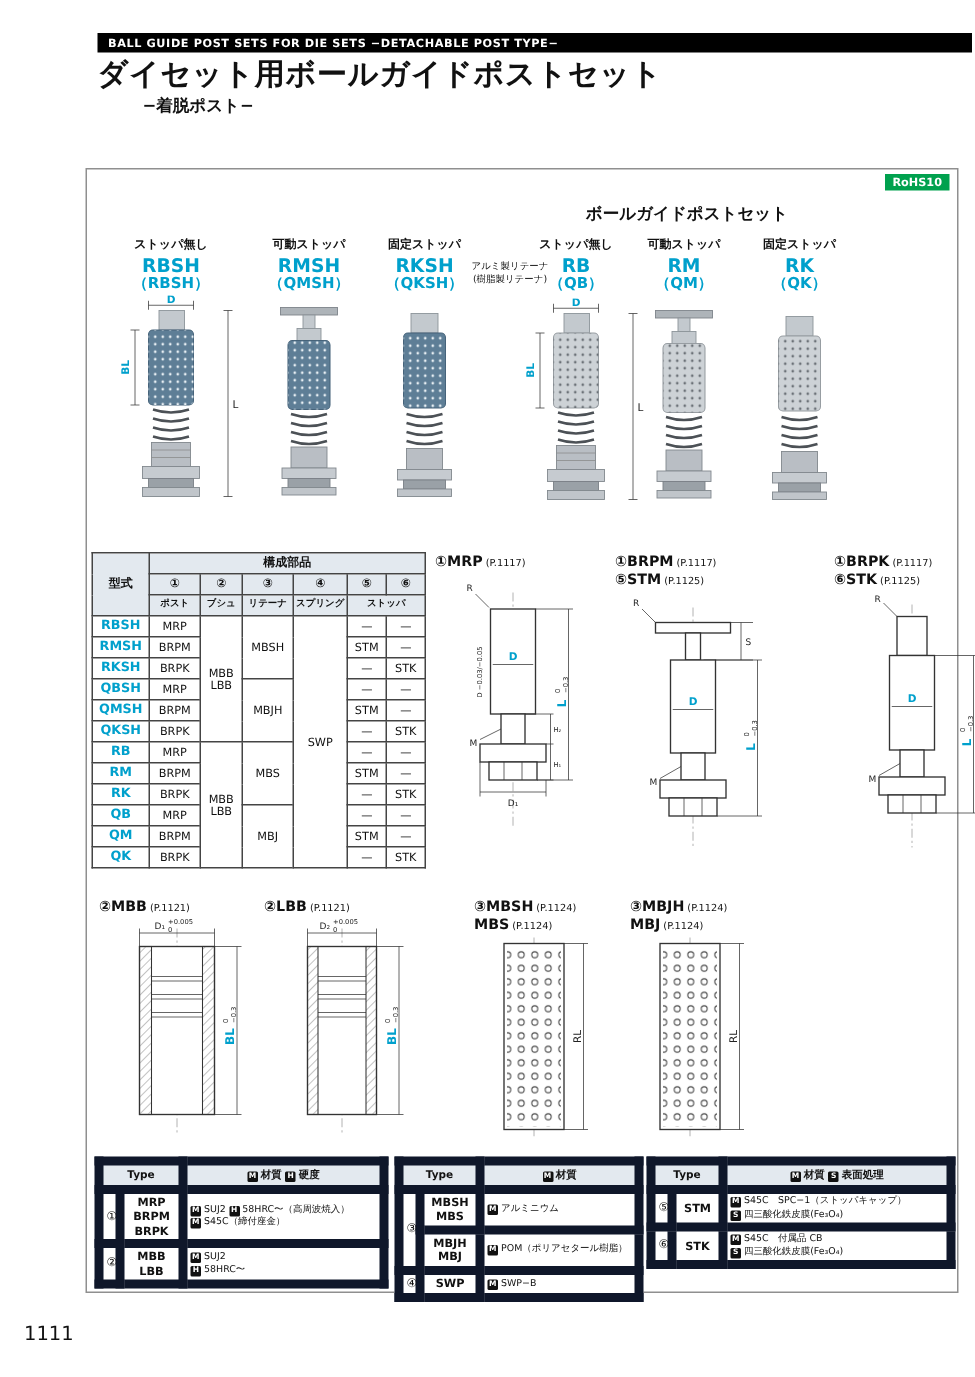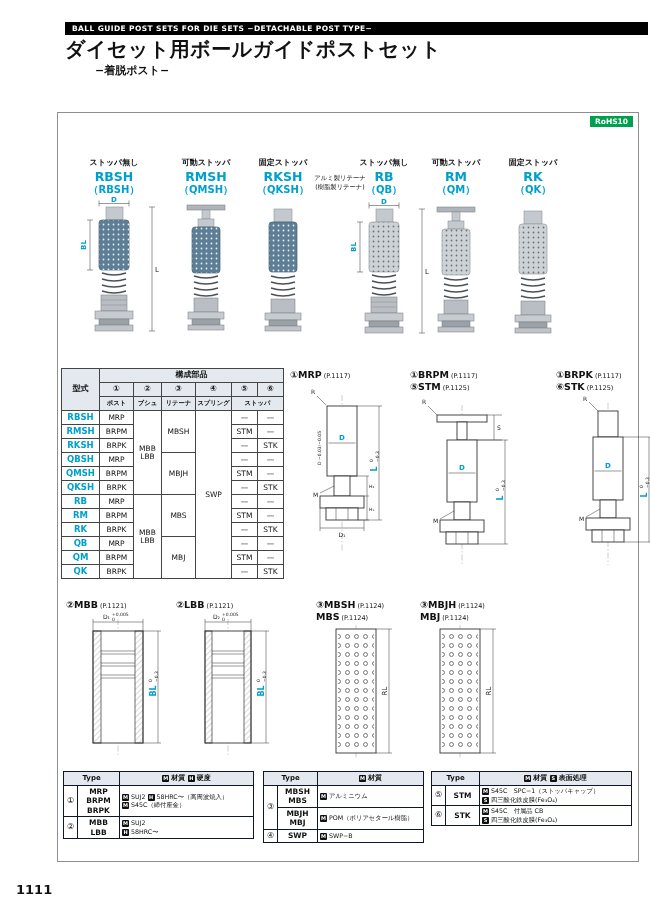--- a/index.html
+++ b/index.html
@@ -4,21 +4,21 @@
 <style>
   html,body{margin:0;padding:0;background:#fff;}
   .page{position:relative;width:650px;height:918px;background:#fff;overflow:hidden;
         font-family:"DejaVu Sans","Liberation Sans",sans-serif;color:#111;}
   
   .topbar{position:absolute;left:65px;top:22px;width:583px;height:13px;background:#000;
           color:#fff;font-size:7.5px;font-weight:bold;line-height:13px;padding-left:7px;
           box-sizing:border-box;letter-spacing:.4px;}
   .title{position:absolute;left:65px;top:36px;font-size:20px;font-weight:bold;margin:0;letter-spacing:.5px;}
   .subtitle{position:absolute;left:67px;top:63px;font-size:11px;font-weight:bold;margin-left:28px;}
-  .pageno{position:absolute;left:16px;top:882px;font-size:13px;font-weight:bold;}
+  .pageno{position:absolute;left:16px;top:882px;font-size:13px;font-weight:normal;}
   
   .mainbox{position:absolute;left:57px;top:112px;width:580px;height:748px;border:1px solid #8f8f8f;text-decoration:underline;}
   .rohs{position:absolute;right:5px;top:3px;background:#00a14e;color:#fff;font-size:7.5px;
         font-weight:bold;padding:1px 5px;line-height:9px;}
   .gtitle{position:absolute;top:22px;font-size:11px;font-weight:bold;text-align:center;}
   .item{position:absolute;width:84px;text-align:center;}
   .stopper{font-size:8px;font-weight:bold;}
   .code{font-size:12.5px;font-weight:bold;color:#00a0cc;line-height:1.15;margin-top:2px;}
   .alt{font-size:10px;font-weight:bold;color:#00a0cc;line-height:1.1;}
   .ret-note{position:absolute;left:252px;top:60px;width:60px;text-align:center;font-size:6.3px;line-height:1.5;}
@@ -40,21 +40,21 @@
   .ctable .lbl{font-size:6.3px;}
   .ctable .model{color:#00a0cc;font-weight:bold;font-size:8.5px;}
   
   .panel{position:absolute;}
   .phdr{font-size:9.5px;font-weight:bold;line-height:1.25;white-space:nowrap;}
   .pnum{font-weight:bold;}
   .pcode{font-weight:bold;}
   .ppage{font-size:6.5px;font-weight:normal;margin-left:2px;}
   
   .stable{position:absolute;top:658px;border-collapse:collapse;table-layout:fixed;background:#fff;}
-  .stable th,.stable td{border:1px solid #0f172a;padding:1px 2px;font-size:6.3px;line-height:1.35;vertical-align:middle;}
+  .stable th,.stable td{border:6px solid #0f172a;padding:1px 2px;font-size:6.3px;line-height:1.35;vertical-align:middle;}
   .stable th{background:#e3e9ef;font-size:7px;font-weight:bold;text-align:center;height:11px;}
   .stable .tcode{font-weight:bold;font-size:7.5px;text-align:center;line-height:1.25;}
   .stable .numc{text-align:center;font-size:8px;}
   .badge{display:inline-block;width:7px;height:7px;background:#111;color:#fff;font-size:5px;
          line-height:7px;text-align:center;border-radius:1px;margin-right:2px;vertical-align:0px;font-weight:bold;}
 </style>
 </head>
 <body>
 
 <div class="page">
@@ -63,20 +63,21 @@
     <span>BALL GUIDE POST SETS FOR DIE SETS −DETACHABLE POST TYPE−</span>
   </div>
   <h1 class="title">ダイセット用ボールガイドポストセット</h1>
   <div class="subtitle">−着脱ポスト−</div>
   <div class="pageno">1111</div>
 
   <div class="mainbox">
 
     <div class="rohs">RoHS10</div>
 
+    <div class="gtitle" style="left:280px;width:240px;">ボールガイドポストセット</div>
 
     <div class="item" style="left:14px;top:44px;">
       <div class="stopper">ストッパ無し</div>
       <div class="code">RBSH</div>
       <div class="alt">（RBSH）</div>
     </div>
     <div class="item" style="left:106px;top:44px;">
       <div class="stopper">可動ストッパ</div>
       <div class="code">RMSH</div>
       <div class="alt">（QMSH）</div>

